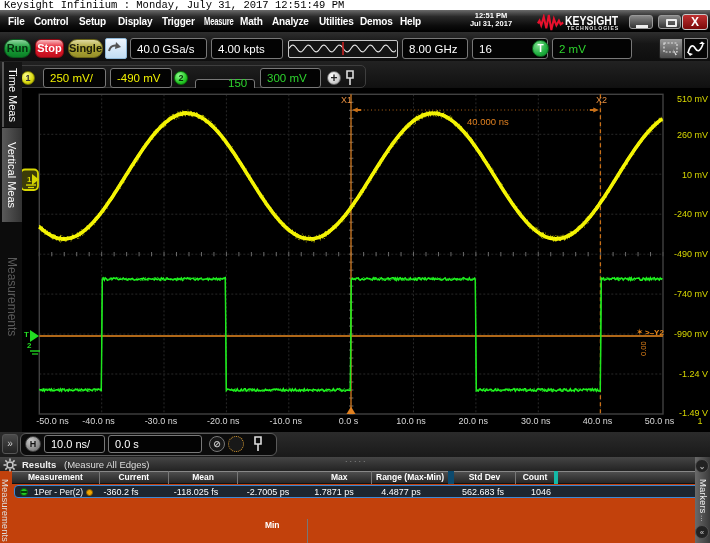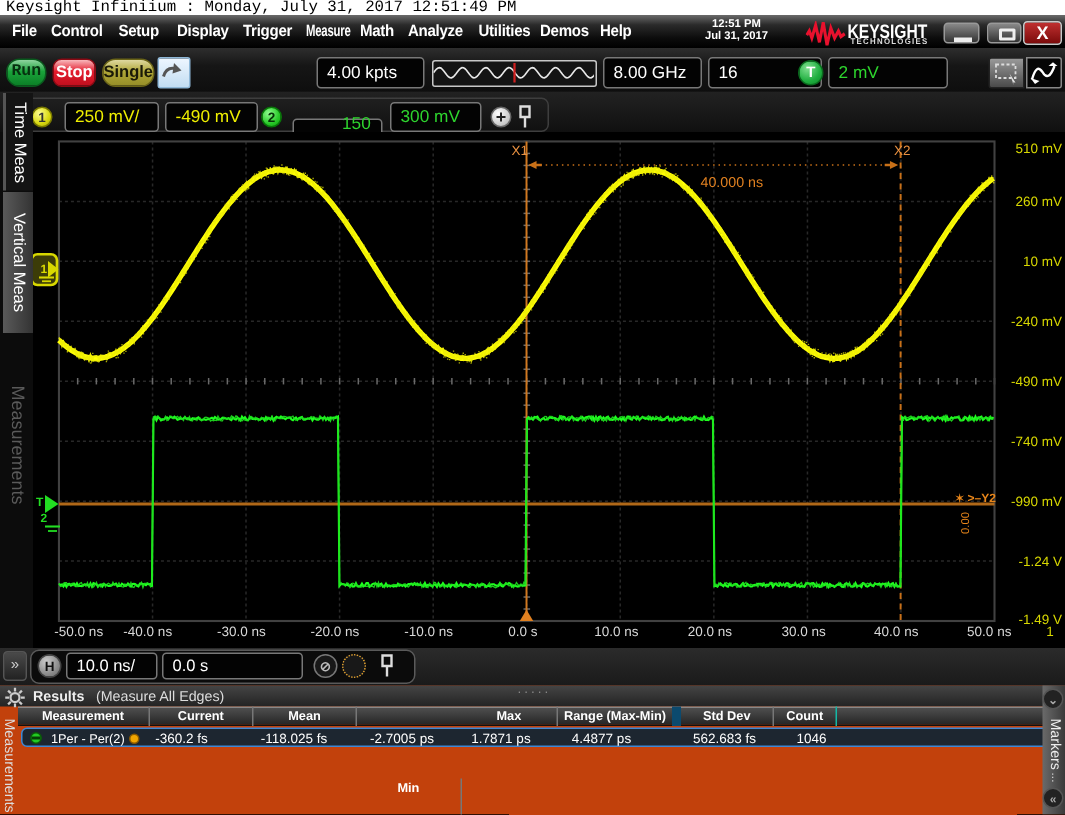--- a/index.html
+++ b/index.html
@@ -34,29 +34,30 @@
  <div class="abs" style="left:628.5px;top:5px;width:24px;height:14px;background:linear-gradient(#888,#333);border:1px solid #999;border-radius:3px;">
       <div class="abs" style="left:6px;top:9px;width:12px;height:3px;background:#eee;"></div>
     </div>
  <div class="abs" style="left:657.5px;top:5px;width:23px;height:14px;background:linear-gradient(#888,#333);border:1px solid #999;border-radius:3px;">
       <div class="abs" style="left:7px;top:3px;width:11px;height:8px;border:2px solid #eee;border-radius:1px;"></div>
     </div>
  <div class="abs" style="left:682px;top:4px;width:26px;height:16px;background:linear-gradient(#c03030,#7a0a0a);border:1px solid #c8c8c8;border-radius:3px;color:#fff;font-weight:bold;font-size:12px;text-align:center;line-height:15px;">X</div>
 </div>
 
 <div class="abs" style="left:0;top:32px;width:710px;height:29px;background:linear-gradient(#2e2e2e,#161616 40%,#0e0e0e);">
- <div class="abs" style="left:4px;top:7px;width:27px;height:19px;border-radius:9px;background:linear-gradient(#8fd49f,#1aa23a 45%,#0b7f26);border:1px solid #0a5a1e;color:#06300f;font-weight:bold;font-size:11px;text-align:center;line-height:17px;font-family:Liberation Mono, monospace;">Run</div>
+ <div class="abs" style="left:4px;top:7px;width:27px;height:19px;border-radius:9px;background:linear-gradient(#8fd49f,#1aa23a 45%,#0b7f26);border:1px solid #0a5a1e;color:#06300f;font-weight:bold;font-size:11px;text-align:center;line-height:17px;">Run</div>
  <div class="abs" style="left:35px;top:7px;width:29px;height:19px;border-radius:6px;background:linear-gradient(#f8b8bc,#e41b2c 45%,#c00f1e);border:1px solid #8a0a14;color:#fff;font-weight:bold;font-size:11px;text-align:center;line-height:17px;">Stop</div>
  <div class="abs" style="left:68px;top:7px;width:35px;height:19px;border-radius:9px;background:linear-gradient(#ded8a0,#b0a838 45%,#968e28);border:1px solid #6a6418;color:#1a1a08;font-weight:bold;font-size:11px;text-align:center;line-height:17px;">Single</div>
  <div class="abs" style="left:105px;top:6px;width:22px;height:21px;background:linear-gradient(#eef6ff,#c2ddf2);border:1px solid #8fb8d8;border-radius:2px;">
    <svg width="20" height="19" viewBox="0 0 20 19">
         <path d="M3,12 Q5,5 12,7" fill="none" stroke="#555" stroke-width="2"></path>
         <path d="M10,3 L15,8 L9,10 Z" fill="#555"></path>
       </svg>
  </div>
+ <div class="fld" style="left:130px;top:6px;width:77px;height:21px;">40.0 GSa/s</div>
  <div class="fld" style="left:211px;top:6px;width:72px;height:21px;">4.00 kpts</div>
  <div class="abs" style="left:288px;top:8px;width:110px;height:18px;background:#141414;border:1.5px solid #c8c8c8;border-radius:2px;">
    <svg width="107" height="15" viewBox="0 0 107 15" style="margin-top:0px;">
         <polyline points="0,9.0 1,7.7 2,6.5 3,5.8 4,5.6 5,5.9 6,6.8 7,8.0 8,9.3 9,10.7 10,11.7 11,12.3 12,12.4 13,11.9 14,10.9 15,9.7 16,8.3 17,7.1 18,6.1 19,5.6 20,5.7 21,6.3 22,7.3 23,8.7 24,10.0 25,11.2 26,12.1 27,12.4 28,12.2 29,11.5 30,10.3 31,9.0 32,7.7 33,6.5 34,5.8 35,5.6 36,5.9 37,6.8 38,8.0 39,9.3 40,10.7 41,11.7 42,12.3 43,12.4 44,11.9 45,10.9 46,9.7 47,8.3 48,7.1 49,6.1 50,5.6 51,5.7 52,6.3 53,7.3 54,8.7 55,10.0 56,11.2 57,12.1 58,12.4 59,12.2 60,11.5 61,10.3 62,9.0 63,7.7 64,6.5 65,5.8 66,5.6 67,5.9 68,6.8 69,8.0 70,9.3 71,10.7 72,11.7 73,12.3 74,12.4 75,11.9 76,10.9 77,9.7 78,8.3 79,7.1 80,6.1 81,5.6 82,5.7 83,6.3 84,7.3 85,8.7 86,10.0 87,11.2 88,12.1 89,12.4 90,12.2 91,11.5 92,10.3 93,9.0 94,7.7 95,6.5 96,5.8 97,5.6 98,5.9 99,6.8 100,8.0 101,9.3 102,10.7 103,11.7 104,12.3 105,12.4 106,11.9 107,10.9 108,9.7" fill="none" stroke="#e8e8e8" stroke-width="1.1" transform="translate(0,-1.5)"></polyline>
         <line x1="54" y1="1" x2="54" y2="14" stroke="#d02020" stroke-width="1.5"></line>
       </svg>
  </div>
  <div class="fld" style="left:402px;top:6px;width:66px;height:21px;">8.00 GHz</div>
  <div class="fld" style="left:472px;top:6px;width:76px;height:21px;">16</div>
  <div class="circ" style="left:532px;top:8px;width:17px;height:17px;background:radial-gradient(circle at 35% 30%,#7fdf8f,#1fae3f 60%,#0d8a28);border:1px solid #0a6a1e;color:#fff;font-size:10px;">T</div>
@@ -310,21 +311,21 @@
     </svg>
 
  <div class="abs" style="left:12px;top:14px;width:690px;height:13px;background:linear-gradient(#4e4e4e,#262626);border-top:1px solid #888;border-bottom:1px solid #111;"></div>
  <div class="abs" style="left:12px;top:14px;width:87.7px;height:13px;border-right:1px solid #777;color:#fff;font-size:8.5px;font-weight:bold;text-align:center;line-height:13px;">Measurement</div>
 <div class="abs" style="left:99.7px;top:14px;width:69.3px;height:13px;border-right:1px solid #777;color:#fff;font-size:8.5px;font-weight:bold;text-align:center;line-height:13px;">Current</div>
 <div class="abs" style="left:169px;top:14px;width:69px;height:13px;border-right:1px solid #777;color:#fff;font-size:8.5px;font-weight:bold;text-align:center;line-height:13px;">Mean</div>
 <div class="abs" style="left:238px;top:14px;width:69.5px;height:29px;border-right:1px solid #777;color:#fff;font-size:8.5px;font-weight:bold;text-align:center;line-height:13px;margin-top:48px;">Min</div>
 <div class="abs" style="left:307.5px;top:14px;width:64.5px;height:13px;border-right:1px solid #777;color:#fff;font-size:8.5px;font-weight:bold;text-align:center;line-height:13px;">Max</div>
 <div class="abs" style="left:372px;top:14px;width:82px;height:13px;border-right:6px solid #0c4a6e;color:#fff;font-size:8.5px;font-weight:bold;text-align:center;line-height:13px;">Range (Max-Min)</div>
 <div class="abs" style="left:454px;top:14px;width:62px;height:13px;border-right:1px solid #777;color:#fff;font-size:8.5px;font-weight:bold;text-align:center;line-height:13px;">Std Dev</div>
-<div class="abs" style="left:516px;top:14px;width:42px;height:13px;border-right:1px solid #14b8a6;color:#fff;font-size:8.5px;font-weight:bold;text-align:center;line-height:13px;">Count</div>
+<div class="abs" style="left:516px;top:14px;width:42px;height:13px;border-right:4px solid #14b8a6;color:#fff;font-size:8.5px;font-weight:bold;text-align:center;line-height:13px;">Count</div>
 <div class="abs" style="left:558px;top:14px;width:144px;height:13px;border-right:1px solid #777;color:#fff;font-size:8.5px;font-weight:bold;text-align:center;line-height:13px;"></div>
 
  <div class="abs" style="left:14px;top:28px;width:688px;height:13px;background:#1d2630;border:1.5px solid #3f88d4;border-radius:4px;"></div>
  <div class="circ" style="left:20px;top:31px;width:8px;height:8px;background:#22cc22;border:1px solid #0a5a0a;">
       <div style="width:6px;height:1.5px;background:#064006;"></div>
     </div>
  <div class="abs" style="left:34px;top:30px;color:#fff;font-size:8.5px;">1Per - Per(2)</div>
  <div class="circ" style="left:85.5px;top:31.5px;width:7px;height:7px;background:#f0a500;border:1px solid #8a5a00;"></div>
  <div class="abs" style="left:76px;top:30px;width:90px;color:#fff;font-size:9px;text-align:center;">-360.2 fs</div>
 <div class="abs" style="left:151px;top:30px;width:90px;color:#fff;font-size:9px;text-align:center;">-118.025 fs</div>

